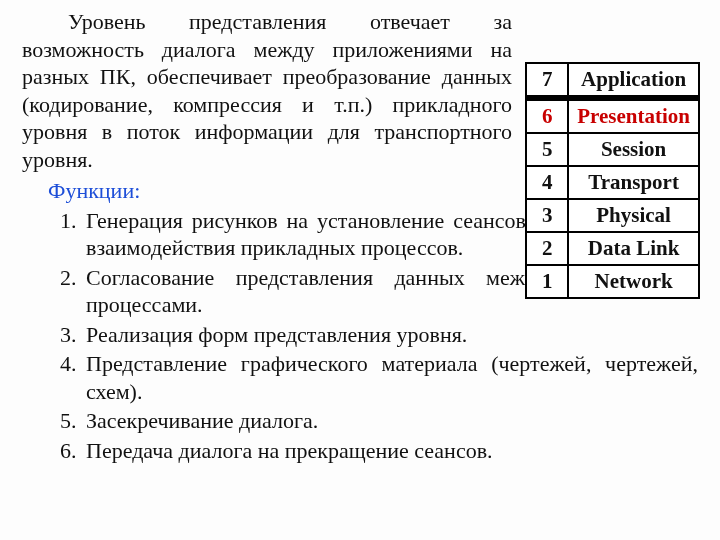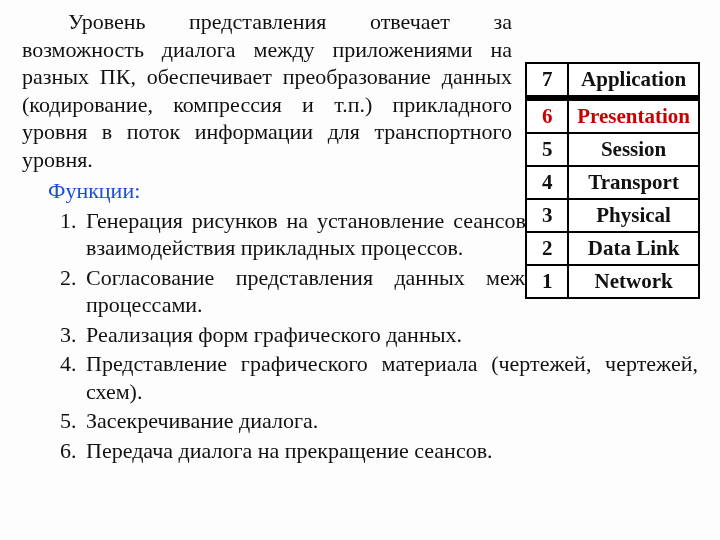--- a/index.html
+++ b/index.html
@@ -78,21 +78,21 @@
 <body>
 
 <div class="slide">
 
   <div class="content">
     <p class="intro"><span class="indent"></span><span>Уровень представления отвечает за возможность диалога между приложениями на разных ПК, обеспечивает преобразование данных (кодирование, компрессия и т.п.) прикладного уровня в поток информации для транспортного уровня.</span></p>
     <div class="funcs">Функции:</div>
     <ol class="flist">
       <li class="with-float">Генерация рисунков на установление сеансов взаимодействия прикладных процессов.</li>
       <li>Согласование представления данных между прикладными процессами.</li>
-      <li>Реализация форм графического данных.</li>
+      <li>Реализация форм представления уровня.</li>
       <li>Представление графического материала (чертежей, чертежей, схем).</li>
       <li>Засекречивание диалога.</li>
       <li>Передача диалога на прекращение сеансов.</li>
     </ol>
   </div>
 </div>
 
 <table class="osi">
   <tbody>
       <tr>

